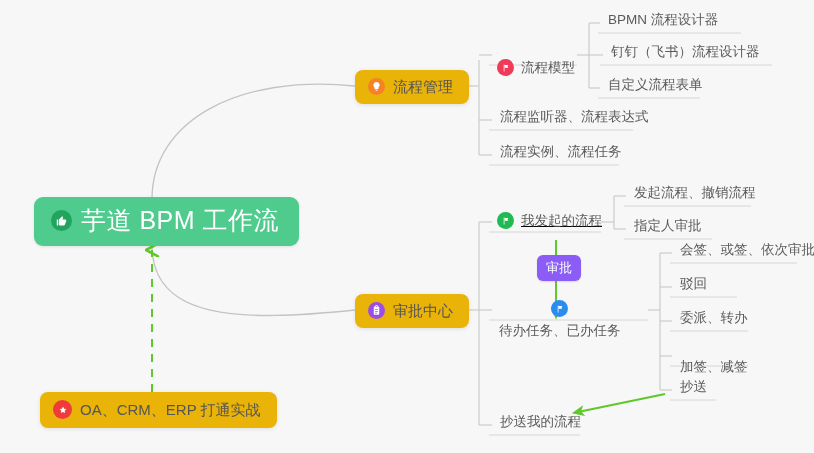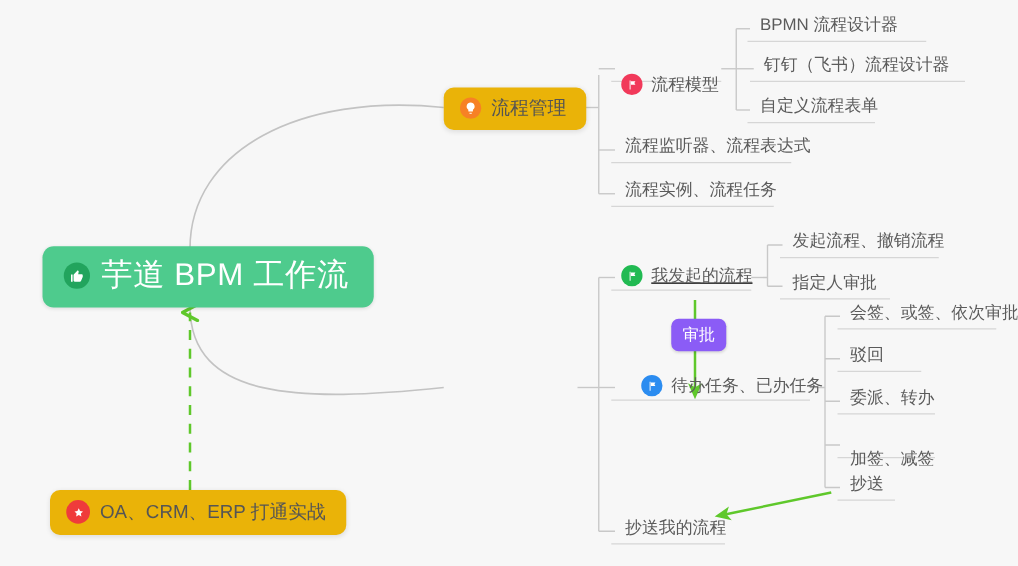--- a/index.html
+++ b/index.html
@@ -162,20 +162,28 @@
 
   <div class="card-node" style="left:355px;top:70px;">
     <span class="ic ic-bulb">
       <svg width="11" height="11" viewBox="0 0 24 24" fill="#ffffff">
         <path d="M12 2a7 7 0 0 0-4 12.7V17a1 1 0 0 0 1 1h6a1 1 0 0 0 1-1v-2.3A7 7 0 0 0 12 2zm-2 18h4v1.2a.8.8 0 0 1-.8.8h-2.4a.8.8 0 0 1-.8-.8V20z"></path>
       </svg>
     </span>
     <span class="card-label">流程管理</span>
   </div>
 
+  <div class="card-node" style="left:355px;top:294px;">
+    <span class="ic ic-clip">
+      <svg width="11" height="11" viewBox="0 0 24 24" fill="#ffffff">
+        <path d="M16 3h-1.2a2.8 2.8 0 0 0-5.6 0H8a2 2 0 0 0-2 2v14a2 2 0 0 0 2 2h8a2 2 0 0 0 2-2V5a2 2 0 0 0-2-2zm-4-.6a1.1 1.1 0 1 1 0 2.2 1.1 1.1 0 0 1 0-2.2zM9 9h6v1.7H9V9zm0 4h6v1.7H9V13zm0 4h4v1.7H9V17z"></path>
+      </svg>
+    </span>
+    <span class="card-label">审批中心</span>
+  </div>
 
   <div class="card-node floating" style="left:40px;top:392px;">
     <span class="ic ic-star">
       <svg width="12" height="12" viewBox="0 0 24 24" fill="#ffffff">
         <path d="M12 5.2l2.1 4.3 4.7.7-3.4 3.3.8 4.7-4.2-2.2-4.2 2.2.8-4.7-3.4-3.3 4.7-.7z"></path>
       </svg>
     </span>
     <span class="card-label">OA、CRM、ERP 打通实战</span>
   </div>
 
@@ -210,21 +218,21 @@
 
   <div class="leaf-node" style="left:489px;top:212px;text-decoration:underline;">
     <span class="ic ic-flag-green">
       <svg width="10" height="10" viewBox="0 0 24 24" fill="#ffffff">
         <path d="M6.5 3.5h1.8v17H6.5zM9 4.8h8.6l-2 3.4 2 3.4H9z"></path>
       </svg>
     </span>
     <span class="leaf-label">我发起的流程</span>
   </div>
 
-  <div class="leaf-node" style="left:505px;top:300px;">
+  <div class="leaf-node" style="left:491px;top:300px;flex-direction:column;">
     <span class="ic ic-flag-blue">
       <svg width="10" height="10" viewBox="0 0 24 24" fill="#ffffff">
         <path d="M6.5 3.5h1.8v17H6.5zM9 4.8h8.6l-2 3.4 2 3.4H9z"></path>
       </svg>
     </span>
     <span class="leaf-label">待办任务、已办任务</span>
   </div>
 
   <div class="leaf-node" style="left:492px;top:415px;">
     <span class="leaf-label">抄送我的流程</span>

